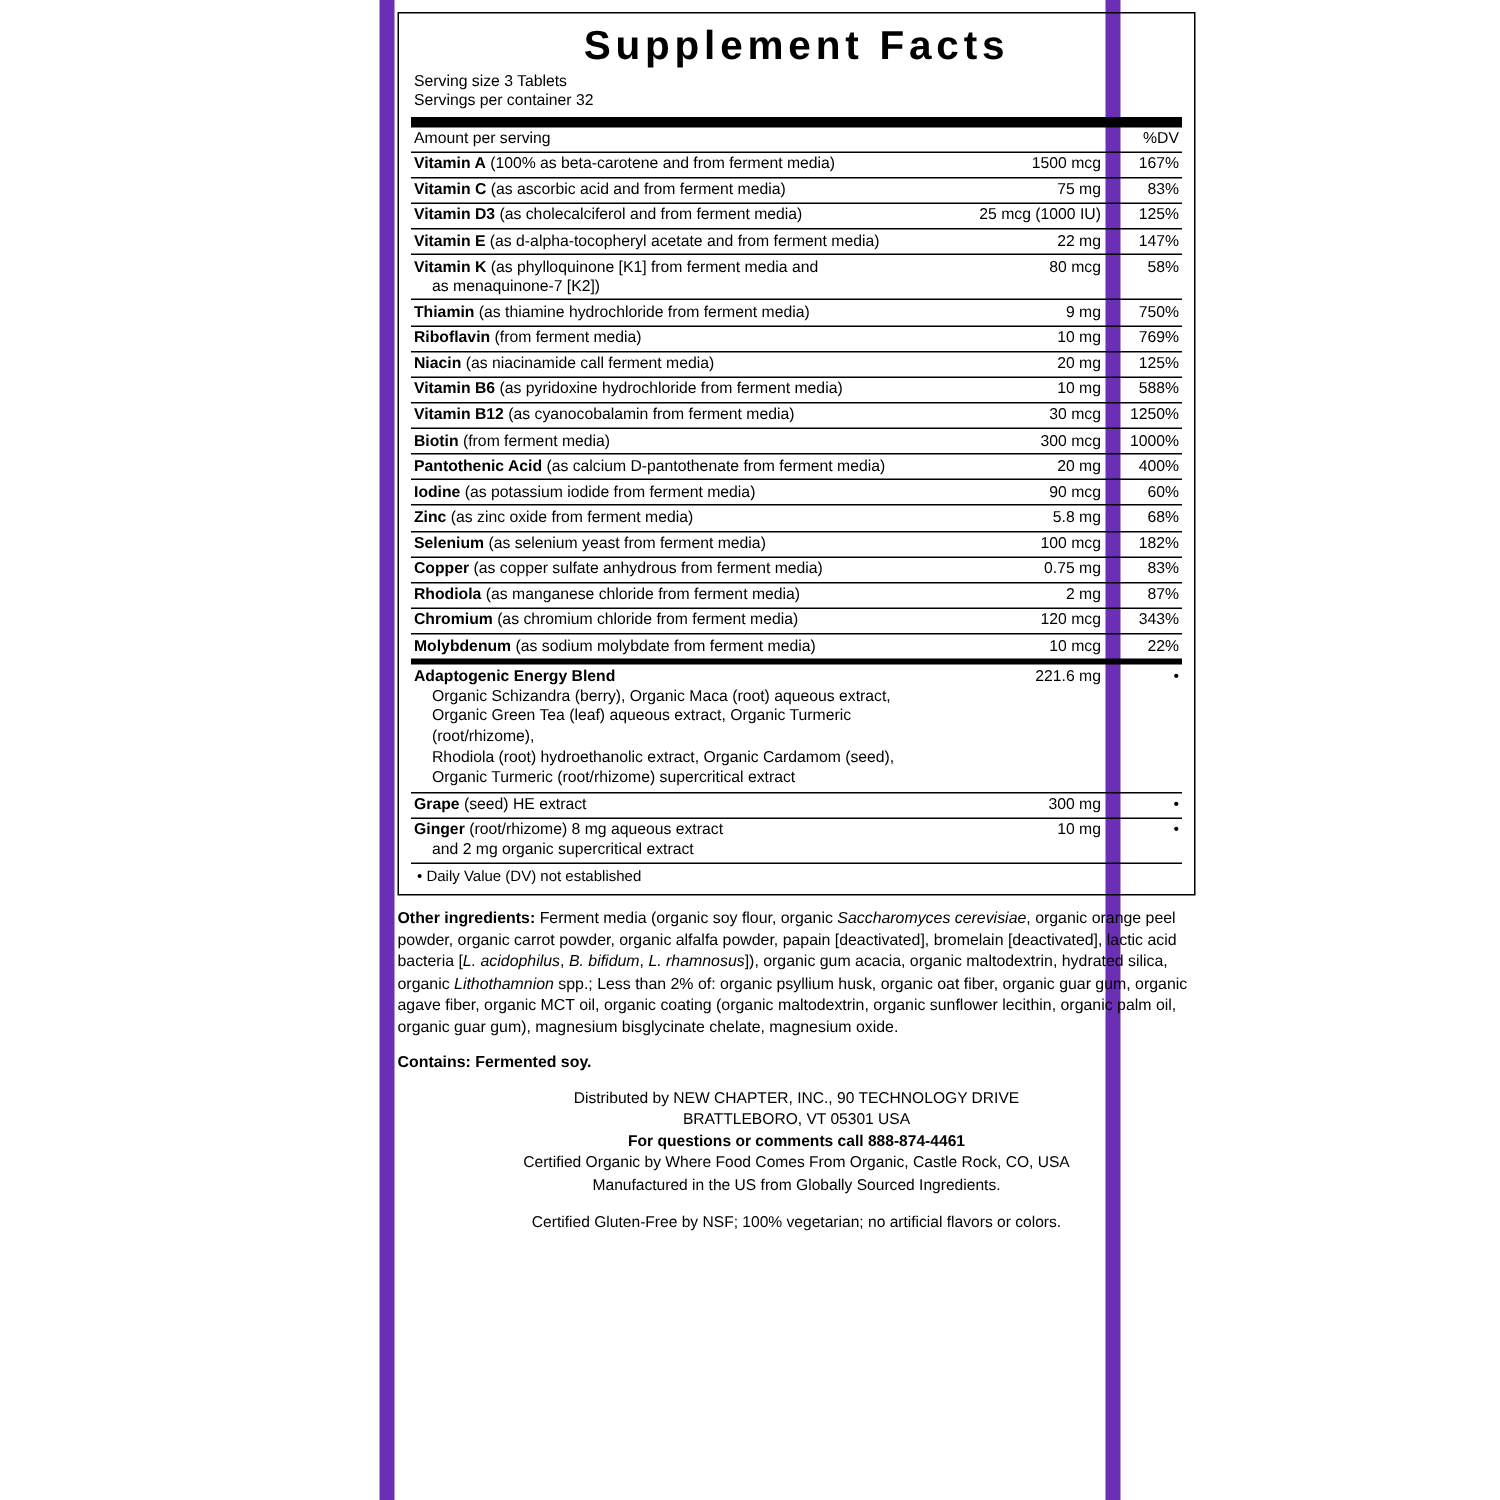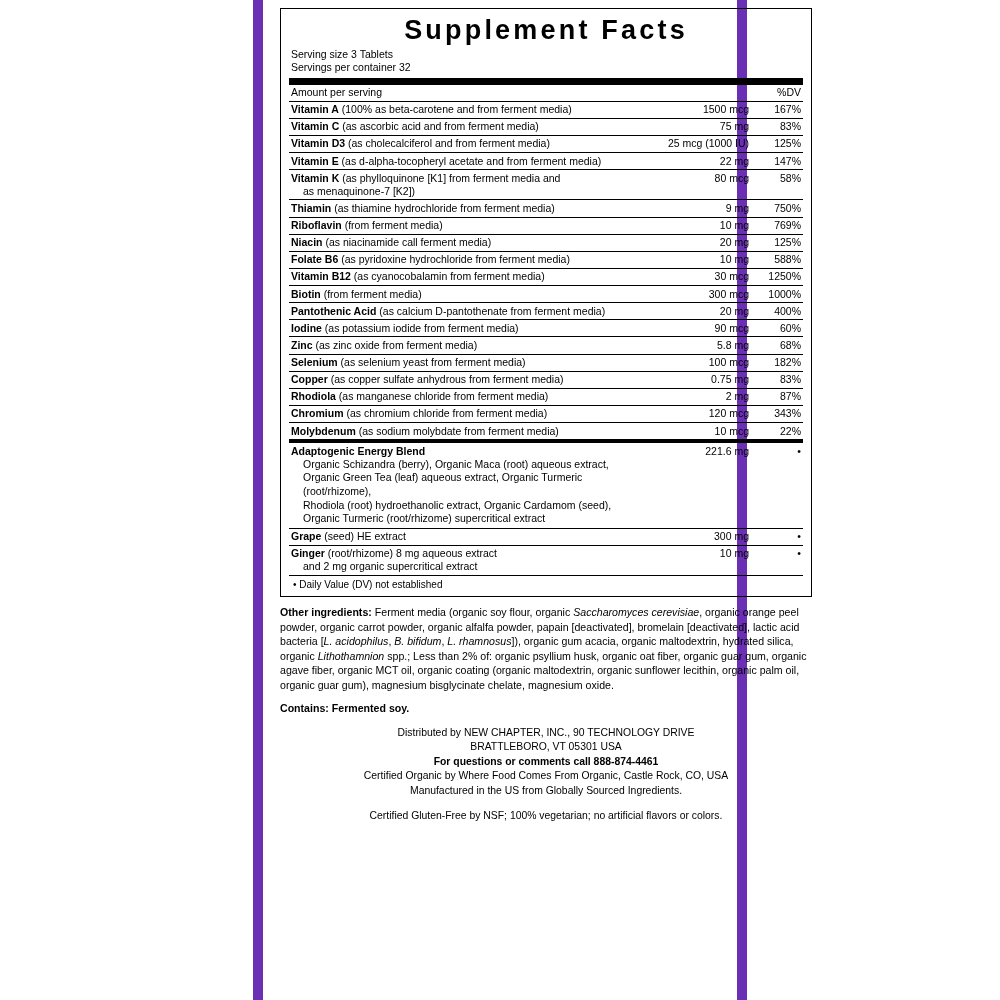--- a/index.html
+++ b/index.html
@@ -26,21 +26,21 @@
     top: 0px;
     width: 494px;
     height: 1000px;
     border-left: 10px solid #6b2fb5;
     border-right: 10px solid #6b2fb5;
     box-sizing: border-box;
     background: #ffffff;
   }
   .inner {
     position: absolute;
-    left: 266px;
+    left: 251px;
     top: 0;
     width: 560px;
     height: 1000px;
     box-sizing: border-box;
     padding: 8px 14px 6px 14px;
   }
   .label-box {
     border: 1.5px solid #000;
     box-sizing: border-box;
     padding: 5px 8px 4px 8px;
@@ -182,21 +182,21 @@
           <td class="col-name"><b class="nut">Riboflavin</b><span> (from ferment media)</span></td>
           <td class="col-amt">10 mg</td>
           <td class="col-dv">769%</td>
         </tr>
         <tr class="bordered">
           <td class="col-name"><b class="nut">Niacin</b><span> (as niacinamide call ferment media)</span></td>
           <td class="col-amt">20 mg</td>
           <td class="col-dv">125%</td>
         </tr>
         <tr class="bordered">
-          <td class="col-name"><b class="nut">Folate B6</b><span> (as pyridoxine hydrochloride from ferment media)</span></td>
+          <td class="col-name"><b class="nut">Vitamin B6</b><span> (as pyridoxine hydrochloride from ferment media)</span></td>
           <td class="col-amt">10 mg</td>
           <td class="col-dv">588%</td>
         </tr>
         <tr class="bordered">
           <td class="col-name"><b class="nut">Vitamin B12</b><span> (as cyanocobalamin from ferment media)</span></td>
           <td class="col-amt">30 mcg</td>
           <td class="col-dv">1250%</td>
         </tr>
         <tr class="bordered">
           <td class="col-name"><b class="nut">Biotin</b><span> (from ferment media)</span></td>

